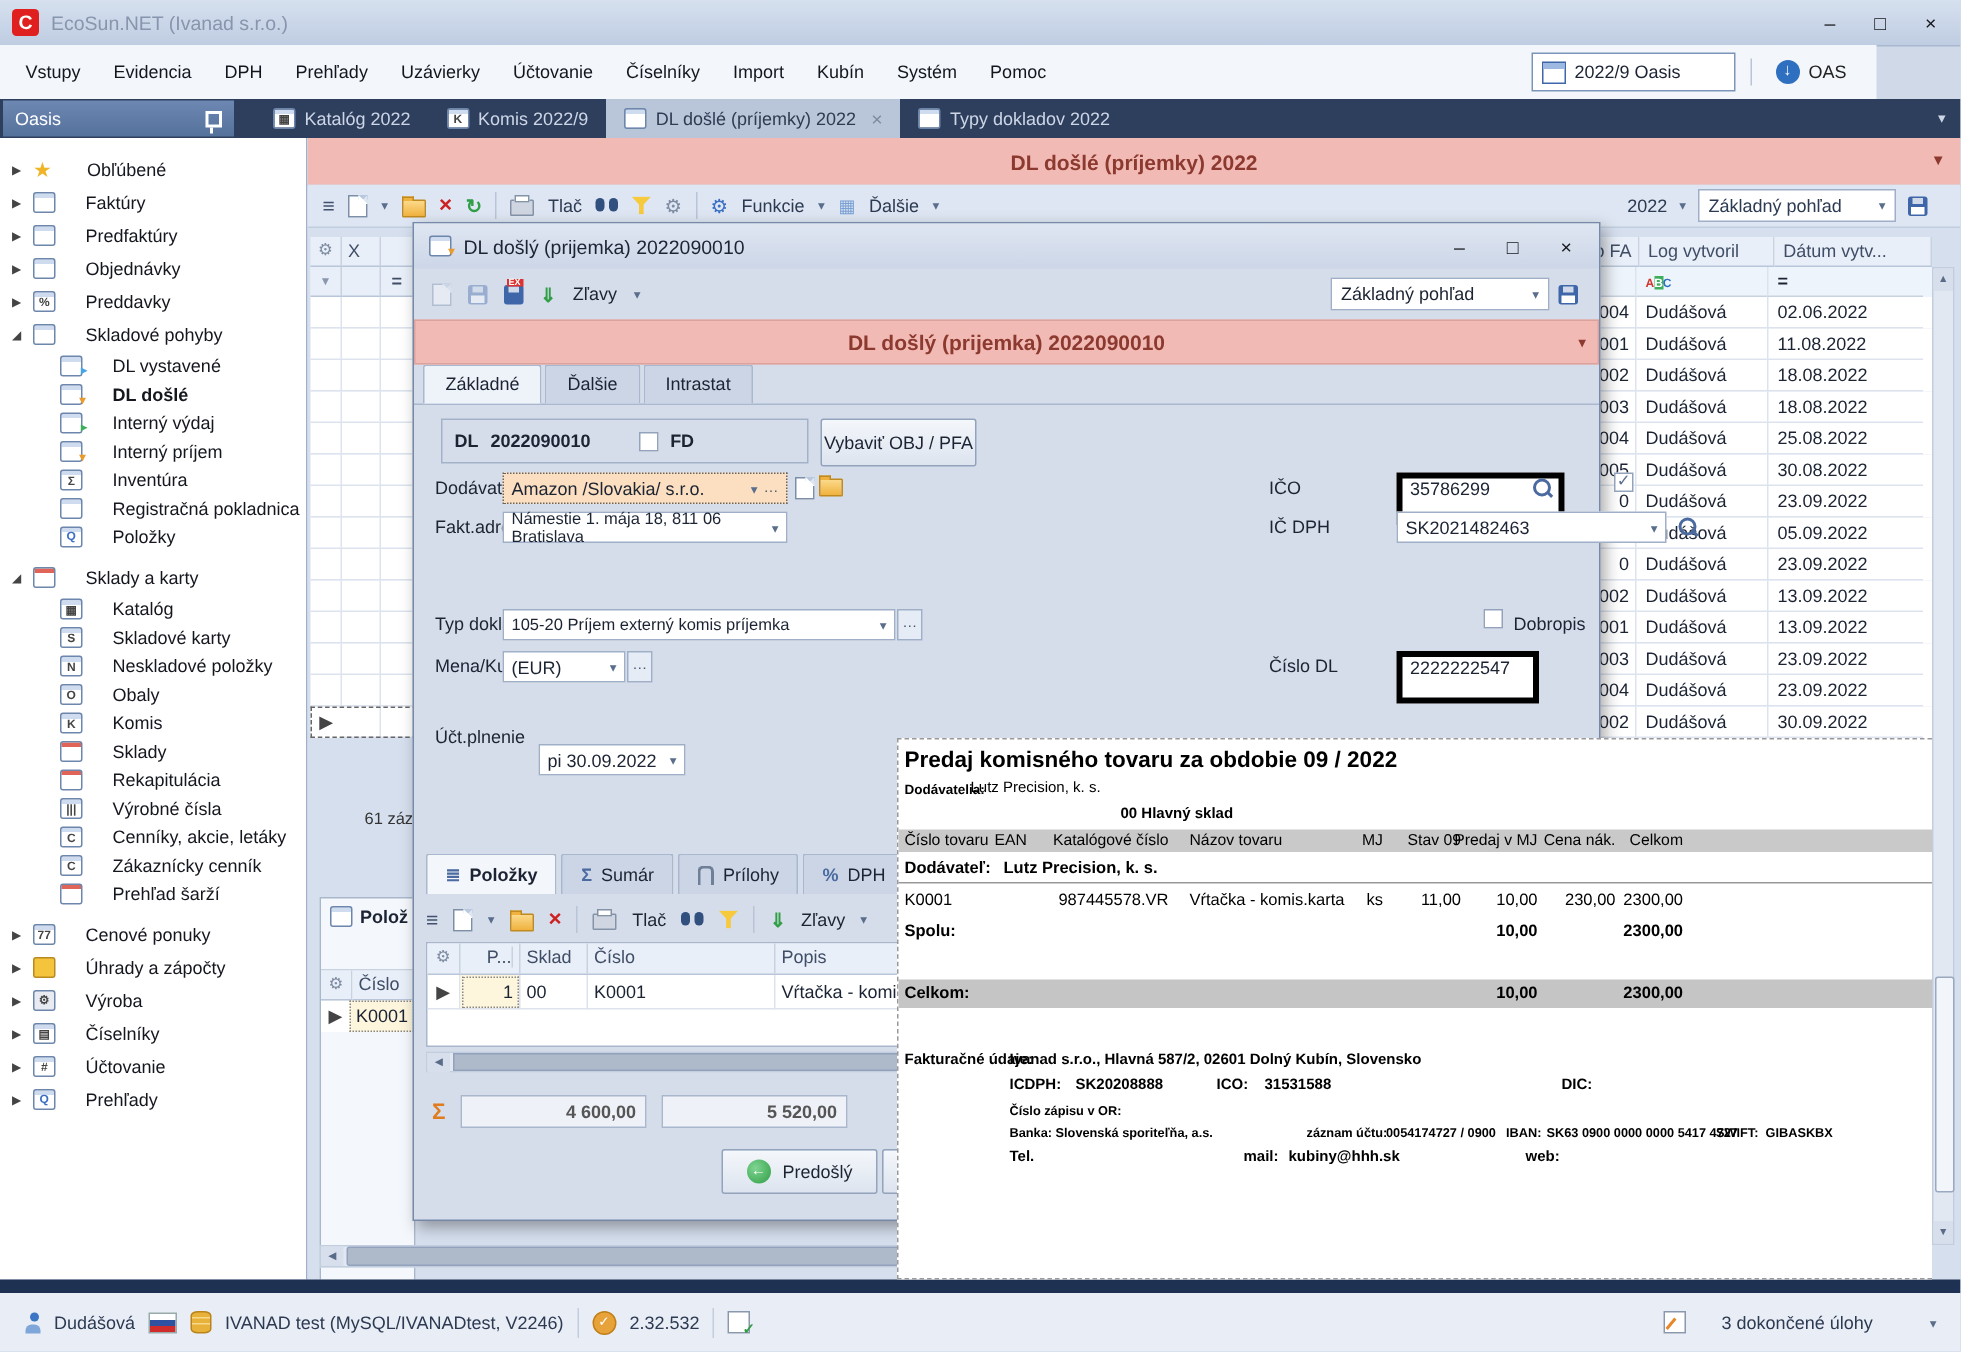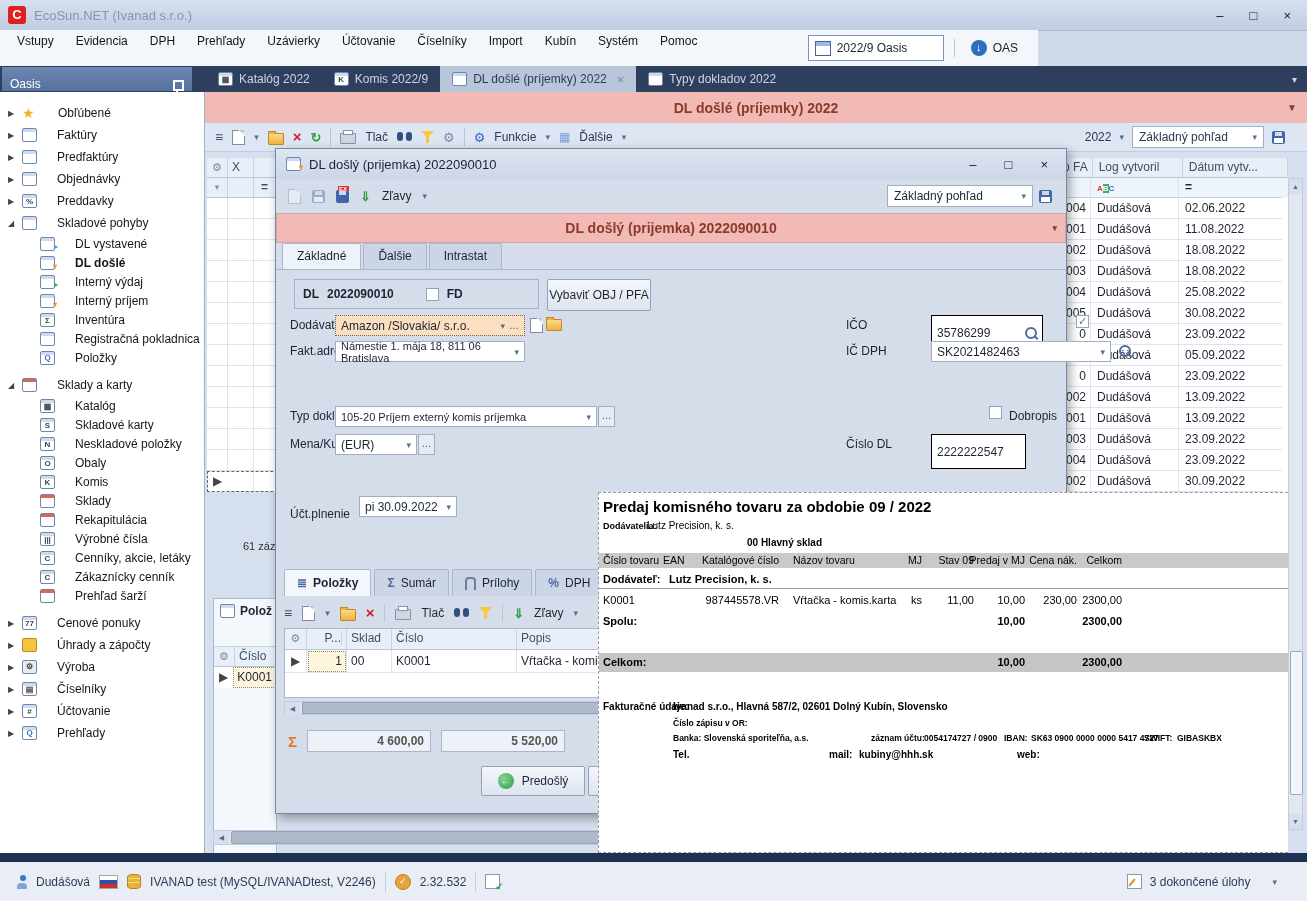--- a/index.html
+++ b/index.html
@@ -8,35 +8,35 @@
   .abs{position:absolute}
   
   .titlebar{left:0;top:0;width:1307px;height:30px;background:linear-gradient(#d6e0ef,#bfcde2);
             border-bottom:1px solid #aab8cf;display:flex;align-items:center}
   .logo{width:18px;height:18px;background:#e01f1f;border-radius:3px;margin:0 8px 0 8px;
         color:#fff;font-weight:bold;font-size:13px;text-align:center;line-height:17px}
   .apptitle{color:#8795ad;font-size:13px}
   .winbtns{margin-left:auto;display:flex;gap:26px;padding-right:16px;color:#15161c;font-size:13px}
   .winbtns span{cursor:default}
   
-  .menubar{left:0;top:30px;width:1038px;height:36px;background:#f3f6fb;border-bottom:3px solid #4c1d95;
-           display:flex;}
+  .menubar{left:0;top:30px;width:1251px;height:36px;background:#f3f6fb;border-bottom:3px solid #4c1d95;
+           display:flex;align-items:center}
   #menu-items{display:flex;gap:4px;padding-left:8px}
   .menu-item{padding:4px 9px;color:#14161f}
   .mright{margin-left:auto;display:flex;align-items:center;gap:10px;padding-right:14px}
   .periodbox{background:#fff;border:1px solid #7d94ba;height:24px;width:122px;display:flex;align-items:center;gap:6px;padding:0 6px}
   .cal{width:14px;height:13px;border:1px solid #3f66a8;background:#fff;position:relative}
   .cal::before{content:'';position:absolute;left:0;top:0;right:0;height:4px;background:#9db9e2}
   .oasbtn{display:flex;align-items:center;gap:6px;color:#222;padding:3px 6px}
   .oascirc{width:16px;height:16px;border-radius:50%;background:#2f6fc0;color:#fff;font-size:11px;
            text-align:center;line-height:15px}
   
   .tabrow{left:0;top:66px;width:1307px;height:26px;background:#2e3e5d;display:flex;align-items:stretch}
-  .oasiscap{width:190px;height:24px;margin:1px 0 0 2px;background:linear-gradient(#6d88b2,#54719c);
-            color:#fff;display:flex;align-items:flex-end;padding:0 8px;box-sizing:border-box}
+  .oasiscap{width:154px;height:24px;margin:1px 0 0 2px;background:linear-gradient(#6d88b2,#54719c);
+            color:#fff;display:flex;align-items:center;padding:0 8px;box-sizing:border-box}
   .pin{margin-left:auto;width:7px;height:7px;border:2px solid #fff;position:relative}
   .pin::after{content:'';position:absolute;left:1px;top:9px;width:2px;height:4px;background:#fff}
   #doc-tabs{display:flex;margin-left:14px}
   .tab{display:flex;align-items:center;gap:6px;padding:0 12px;color:#cdd6e6;white-space:nowrap}
   .tab.active{background:#b9c5d8;color:#2f3b52}
   .tclose{color:#7f8aa0;font-size:13px;margin-left:4px}
   .tabcaret{margin-left:auto;color:#cdd6e6;font-size:10px;padding-right:10px;align-self:center}
   
   .sidebar{left:0;top:92px;width:205px;height:761px;background:#fff;border-right:1px solid #9fb0c8;
            box-sizing:border-box;padding-top:10px}
@@ -154,22 +154,22 @@
   .dtab{padding:5px 14px;background:#ccd5e5;border:1px solid #aab8cf;border-bottom:none;margin-right:2px;border-radius:2px 2px 0 0}
   .dtab.active{background:#eef2f9}
   .dbody{left:0;top:121px;width:790px;height:543px}
   .fld-label{position:absolute;color:#1c2433}
   .combo{position:absolute;background:#fff;border:1px solid #9fafc8;height:21px;box-sizing:border-box;
          display:flex;align-items:center;padding:0 5px;gap:4px}
   .combo .car{margin-left:auto}
   .combo.orange{background:#fbdfc0;border:1px dotted #666}
   .ell{position:absolute;width:17px;height:21px;border:1px solid #9fafc8;background:#e6ecf5;box-sizing:border-box;
        text-align:center;line-height:18px;font-size:10px;color:#44556e}
-  .inp{position:absolute;background:#fff;border:1px solid #000000;height:35px;box-sizing:border-box;
-       display:flex;align-items:center;padding:0 5px}
+  .inp{position:absolute;background:#fff;border:4px solid #000000;height:35px;box-sizing:border-box;
+       display:flex;align-items:flex-start;padding:0 5px}
   .groupbox{position:absolute;left:18px;top:9px;width:245px;height:30px;border:1px solid #a3b2c9;
             display:flex;align-items:center;gap:8px;padding-left:8px;box-sizing:border-box}
   .btn{position:absolute;background:linear-gradient(#f4f7fb,#dde4ef);border:1px solid #93a3bc;border-radius:2px;
        display:flex;align-items:center;justify-content:center;gap:8px;font-size:12px;color:#1c2433}
   .ltab{display:flex;align-items:center;gap:6px;padding:0 12px;background:#ccd5e5;border:1px solid #aab8cf;
         border-bottom:none;margin-right:3px;border-radius:2px 2px 0 0}
   .ltab.active{background:#f3f6fb;font-weight:bold}
   .dltabs{position:absolute;left:8px;top:299px;height:27px;display:flex}
   .dltool{position:absolute;left:8px;top:330px;height:26px;display:flex;align-items:center;gap:10px}
   .dgrid{position:absolute;left:8px;top:358px;width:582px;height:70px;background:#fff;border:1px solid #a9b7cc;box-sizing:border-box}
@@ -222,21 +222,21 @@
   .flag-sk{width:17px;height:12px;border:1px solid #9aa;background:linear-gradient(#fff 0 4px,#2e52a0 4px 8px,#d02c2c 8px)}
   .ic-db{width:12px;height:13px;background:#e8b23a;border:1px solid #b9841c;border-radius:5px/3px;position:relative}
   .ic-db::before{content:'';position:absolute;left:0;top:3px;right:0;height:1px;background:#f7d98c}
   .ic-db::after{content:'';position:absolute;left:0;top:7px;right:0;height:1px;background:#f7d98c}
   .okcirc{width:14px;height:14px;border-radius:50%;background:#e8a23a;border:1px solid #c07f18;color:#fff;
           font-size:9px;text-align:center;line-height:13px}
   .calcic{width:13px;height:13px;background:#fff;border:1px solid #8a97ad;position:relative}
   .calcic::after{content:'✓';position:absolute;right:-4px;bottom:-4px;color:#2f9e44;font-size:10px;font-weight:bold}
   .noteic{width:13px;height:13px;background:#fff;border:1px solid #8a97ad;position:relative}
   .noteic::after{content:'';position:absolute;left:3px;top:3px;width:2px;height:9px;background:#e8862a;transform:rotate(40deg)}
-  .sright{margin-left:auto;display:flex;align-items:center;gap:8px;padding-right:30px}
+  .sright{margin-left:auto;display:flex;align-items:center;gap:24px;padding-right:16px}
 </style>
 </head>
 <body>
 
 <div class="abs titlebar">
   <span class="logo">C</span>
   <span class="apptitle">EcoSun.NET  (Ivanad s.r.o.)</span>
   <span class="winbtns">
     <span>–</span>
     <span>□</span>
@@ -766,21 +766,21 @@
     <span class="combo" style="left:59px;top:164px;width:82px">
       <span>(EUR)</span>
       <span class="car">▾</span>
     </span>
     <span class="ell" style="left:142px;top:164px">…</span>
     <span class="fld-label" style="left:570px;top:167px">Číslo DL</span>
     <span class="inp" style="left:655px;top:164px;width:95px">
       <span>2222222547</span>
     </span>
 
-    <span class="fld-label" style="left:14px;top:237px">Účt.plnenie</span>
+    <span class="fld-label" style="left:14px;top:214px">Účt.plnenie</span>
     <span class="combo" style="left:83px;top:226px;width:98px">
       <span>pi 30.09.2022</span>
       <span class="car">▾</span>
     </span>
 
     <div class="dltabs" id="lower-tabs">
         <div class="ltab active">
           <span style="color: rgb(74, 106, 160); font-weight: bold;">≣</span>
           <span>Položky</span>
         </div>
@@ -891,20 +891,27 @@
   </div>
   <div class="rtotal">
     <span class="rc" style="left:4px;top:3px">Celkom:</span>
     <span class="rc r" style="left:360px;width:66px;top:3px">10,00</span>
     <span class="rc r" style="left:465px;width:58px;top:3px">2300,00</span>
   </div>
   <div class="rfoot">
     <div class="rfl">
       <span class="bld" style="left:4px">Fakturačné údaje:</span>
       <span class="bld" style="left:74px">Ivanad s.r.o., Hlavná 587/2, 02601 Dolný Kubín, Slovensko</span>
+    </div>
+    <div class="rfl">
+      <span class="bld" style="left:74px">ICDPH:</span>
+      <span class="bld" style="left:118px">SK20208888</span>
+      <span class="bld" style="left:212px">ICO:</span>
+      <span class="bld" style="left:244px">31531588</span>
+      <span class="bld" style="left:442px">DIC:</span>
     </div>
     <div class="rfl" style="height:15px">
       <span class="sm" style="left:74px">Číslo zápisu v OR:</span>
     </div>
     <div class="rfl" style="height:16px">
       <span class="sm" style="left:74px">Banka: Slovenská sporiteľňa, a.s.</span>
       <span class="sm" style="left:272px">záznam účtu:</span>
       <span class="sm" style="left:325px">0054174727 / 0900</span>
       <span class="sm" style="left:405px">
           <span>IBAN:</span>

